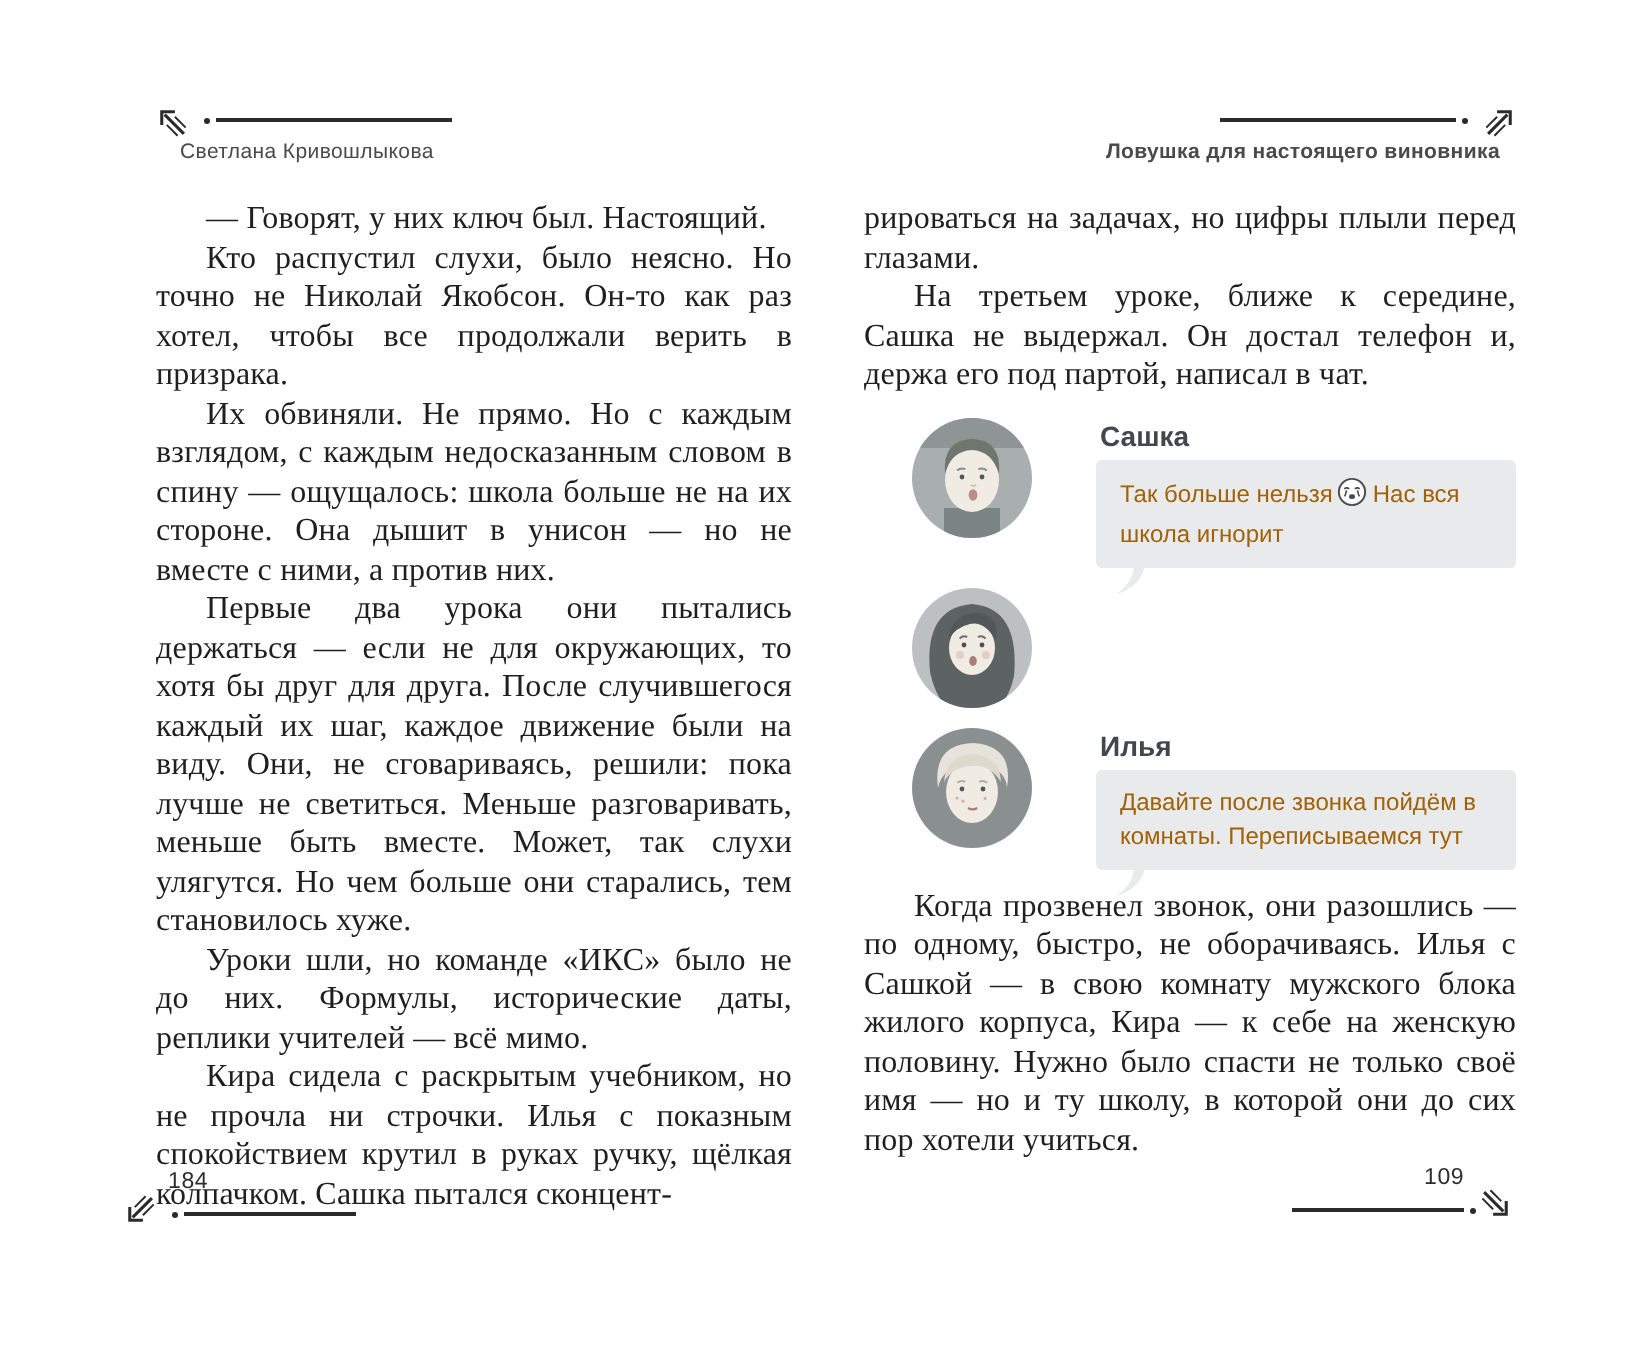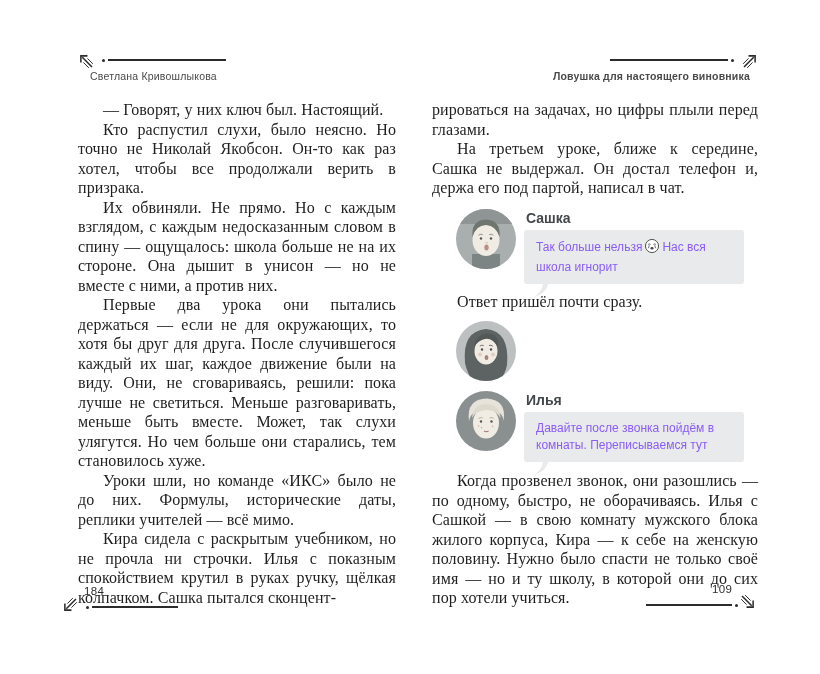--- a/index.html
+++ b/index.html
@@ -35,29 +35,29 @@
   .body-text p{
     margin:0;font-size:16px;line-height:19.5px;text-align:justify;
     text-indent:25px;letter-spacing:.1px;
   }
   .body-text p.no-indent{text-indent:0;}
 
   
   .chat-row{display:flex;margin-top:10px;}
   .chat-avatar{flex:none;width:60px;height:60px;margin-left:24px;}
   .chat-avatar svg{display:block;}
-  .chat-body{margin-left:8px;padding-top:0;}
+  .chat-body{margin-left:32px;padding-top:0;}
   .chat-name{
     font-family:"Liberation Sans",sans-serif;font-weight:bold;font-size:14px;
     color:#42474a;margin:1px 0 4px 2px;
   }
   .bubble{
     position:relative;display:inline-block;background:#e9eaeb;border-radius:3px;
     padding:8px 12px;font-family:"Liberation Sans",sans-serif;font-size:12px;
-    line-height:17px;color:#8b5cf6;max-width:196px;
+    line-height:17px;color:#a16207;max-width:196px;
   }
   .bubble .tail{
     position:absolute;left:10px;top:100%;margin-top:-2px;width:16px;height:16px;
   }
   .emoji{vertical-align:-3px;margin:0 2px;}
 
   .reply-note{margin-top:8px !important;}
   .closing{margin-top:9px !important;}
   .chat-row.first{margin-top:11px;}
 
@@ -171,23 +171,20 @@
         <span>Так больше нельзя</span><span class="emoji"><svg width="16" height="16" viewBox="0 0 20 20">
               <use href="#crying-emoji"></use>
             </svg></span><span>Нас вся школа игнорит</span>
         <span class="tail"><svg width="16" height="16" viewBox="0 0 16 16">
               <use href="#bubble-tail"></use>
             </svg></span>
       </div>
     </div>
   </div>
 
-  <div class="body-text">
-    <p class="reply-note">Ответ пришёл почти сразу.</p>
-  </div>
 
   <div class="chat-row">
     <div class="chat-avatar">
       <svg width="60" height="60" viewBox="0 0 60 60">
         <clipPath id="cpB">
             <circle cx="30" cy="30" r="30"></circle>
           </clipPath>
         <g clip-path="url(#cpB)">
           <rect width="60" height="60" fill="#bcc0c0"></rect>
           <path d="M9 42 Q6 10 30 8 Q54 10 51 44 Q49 54 43 60 L17 60 Q11 52 9 42 Z" fill="#5d6363"></path>

